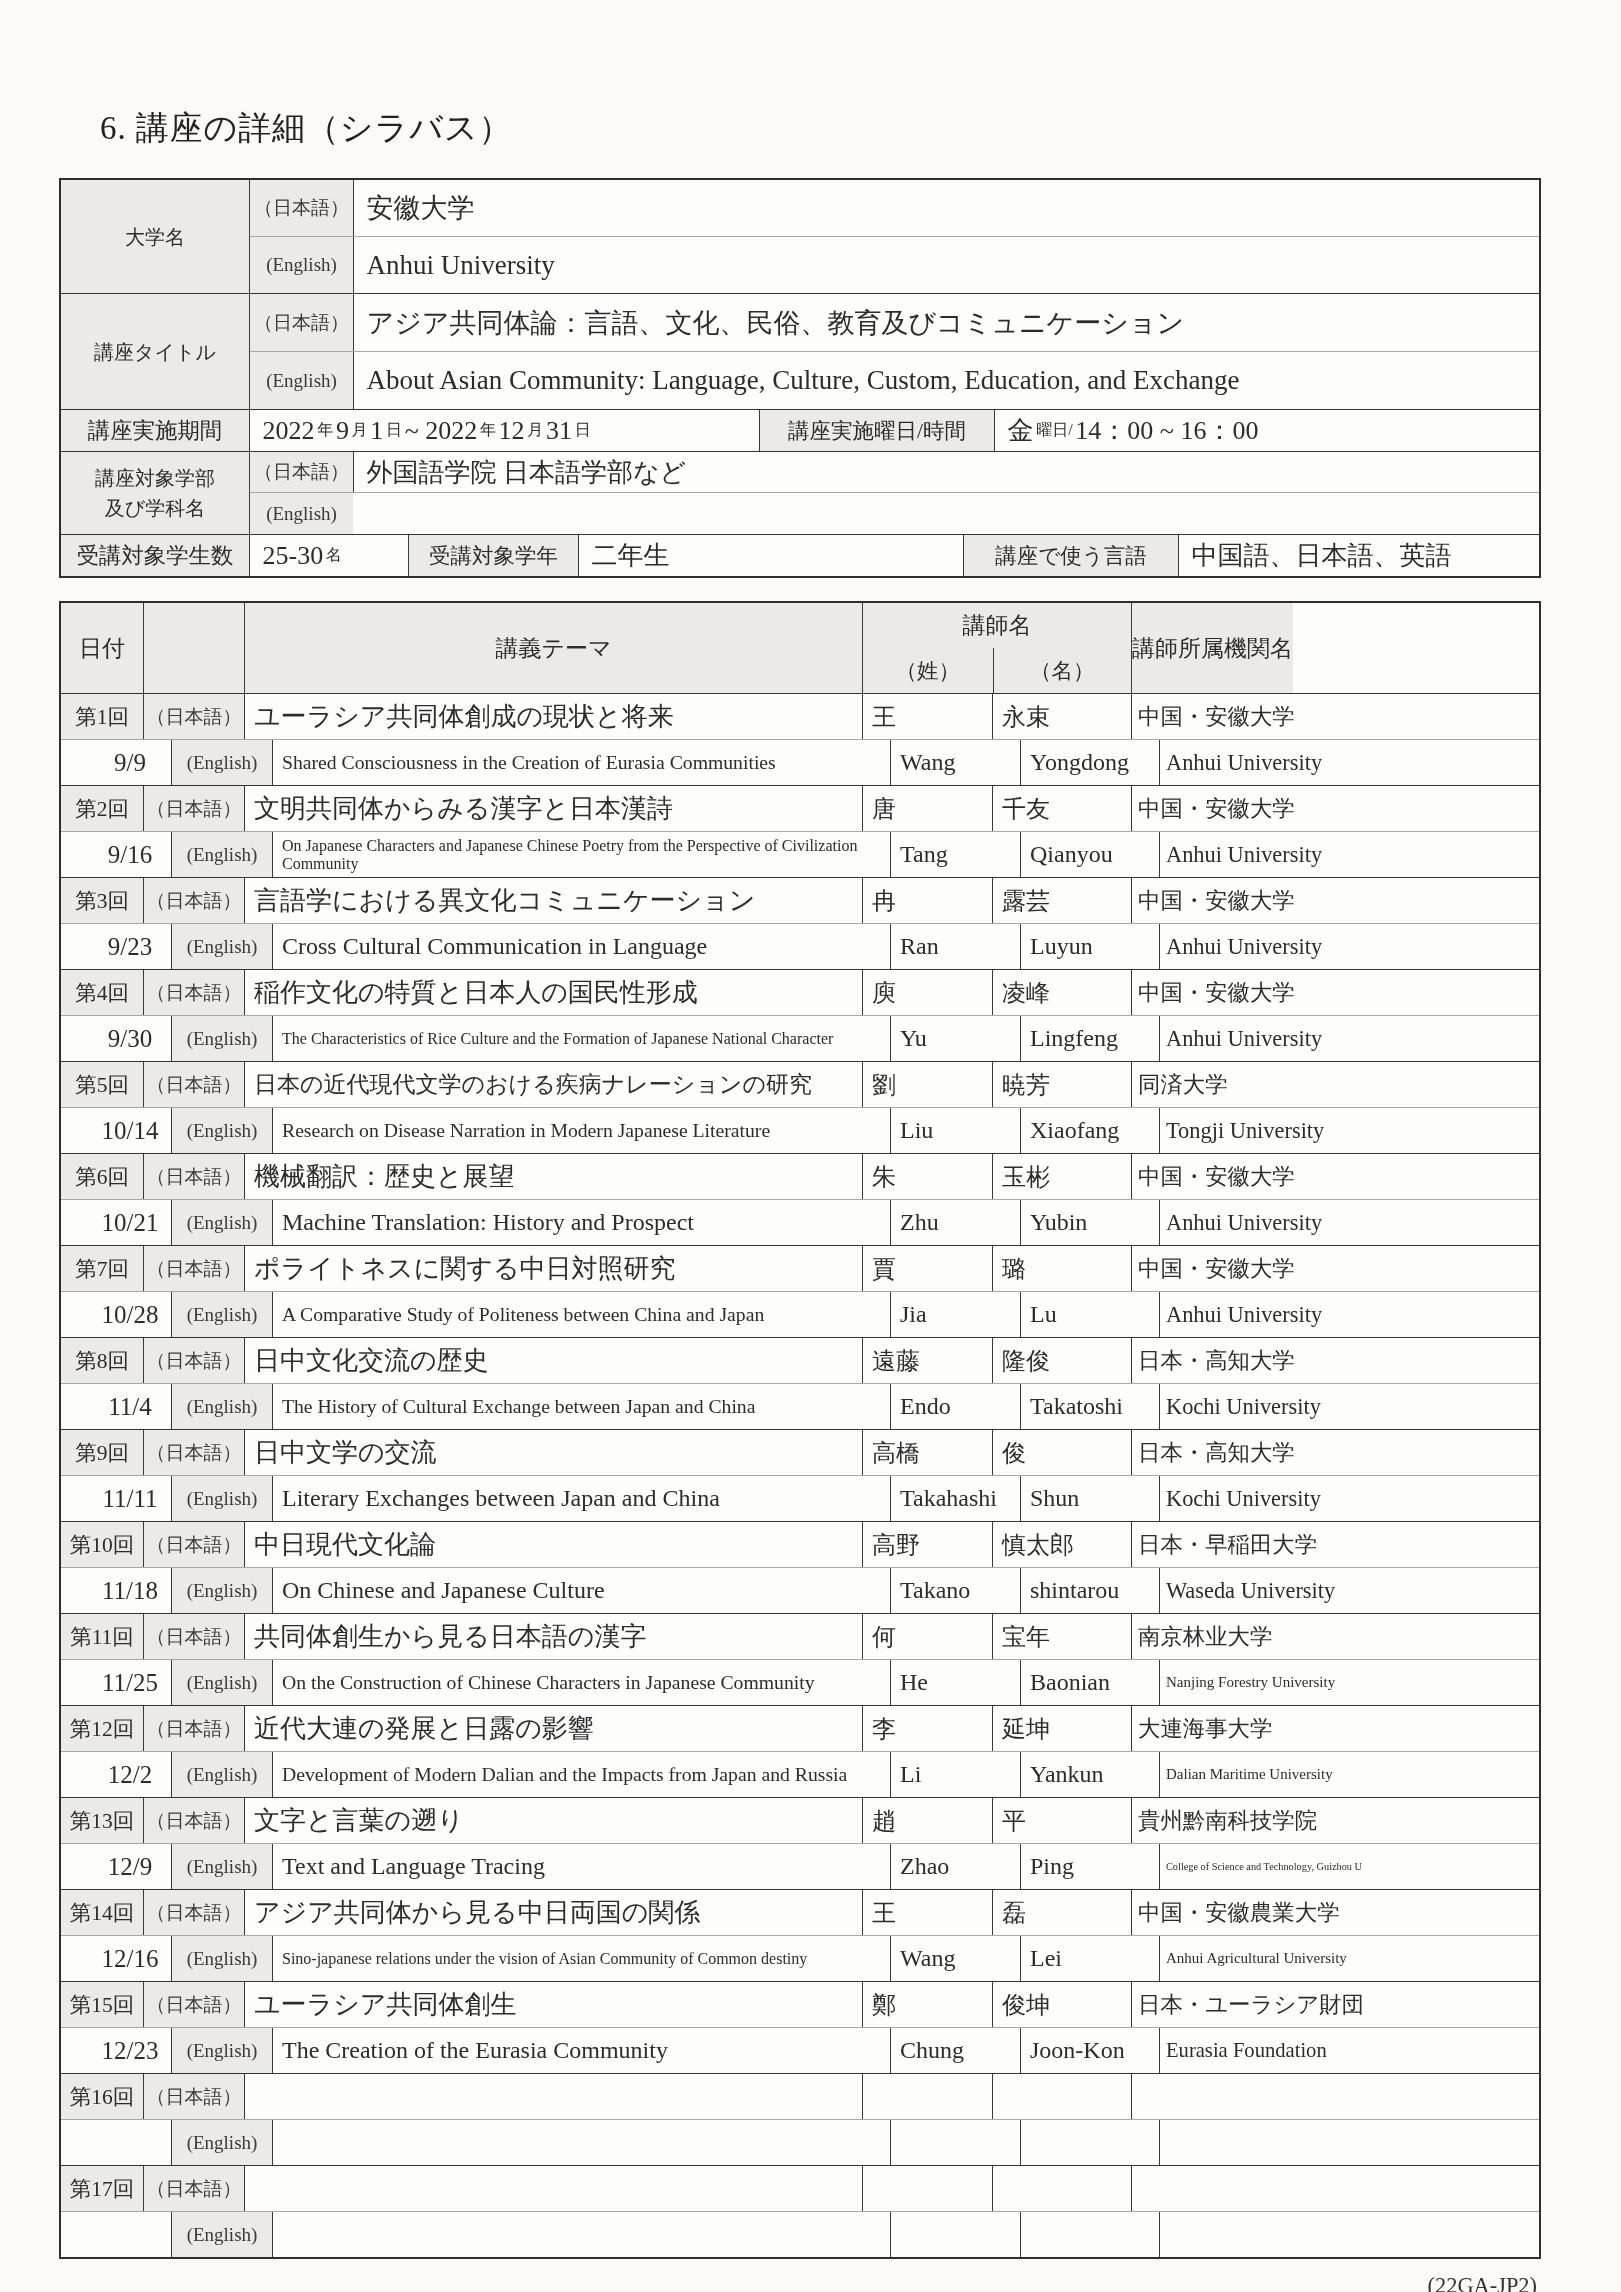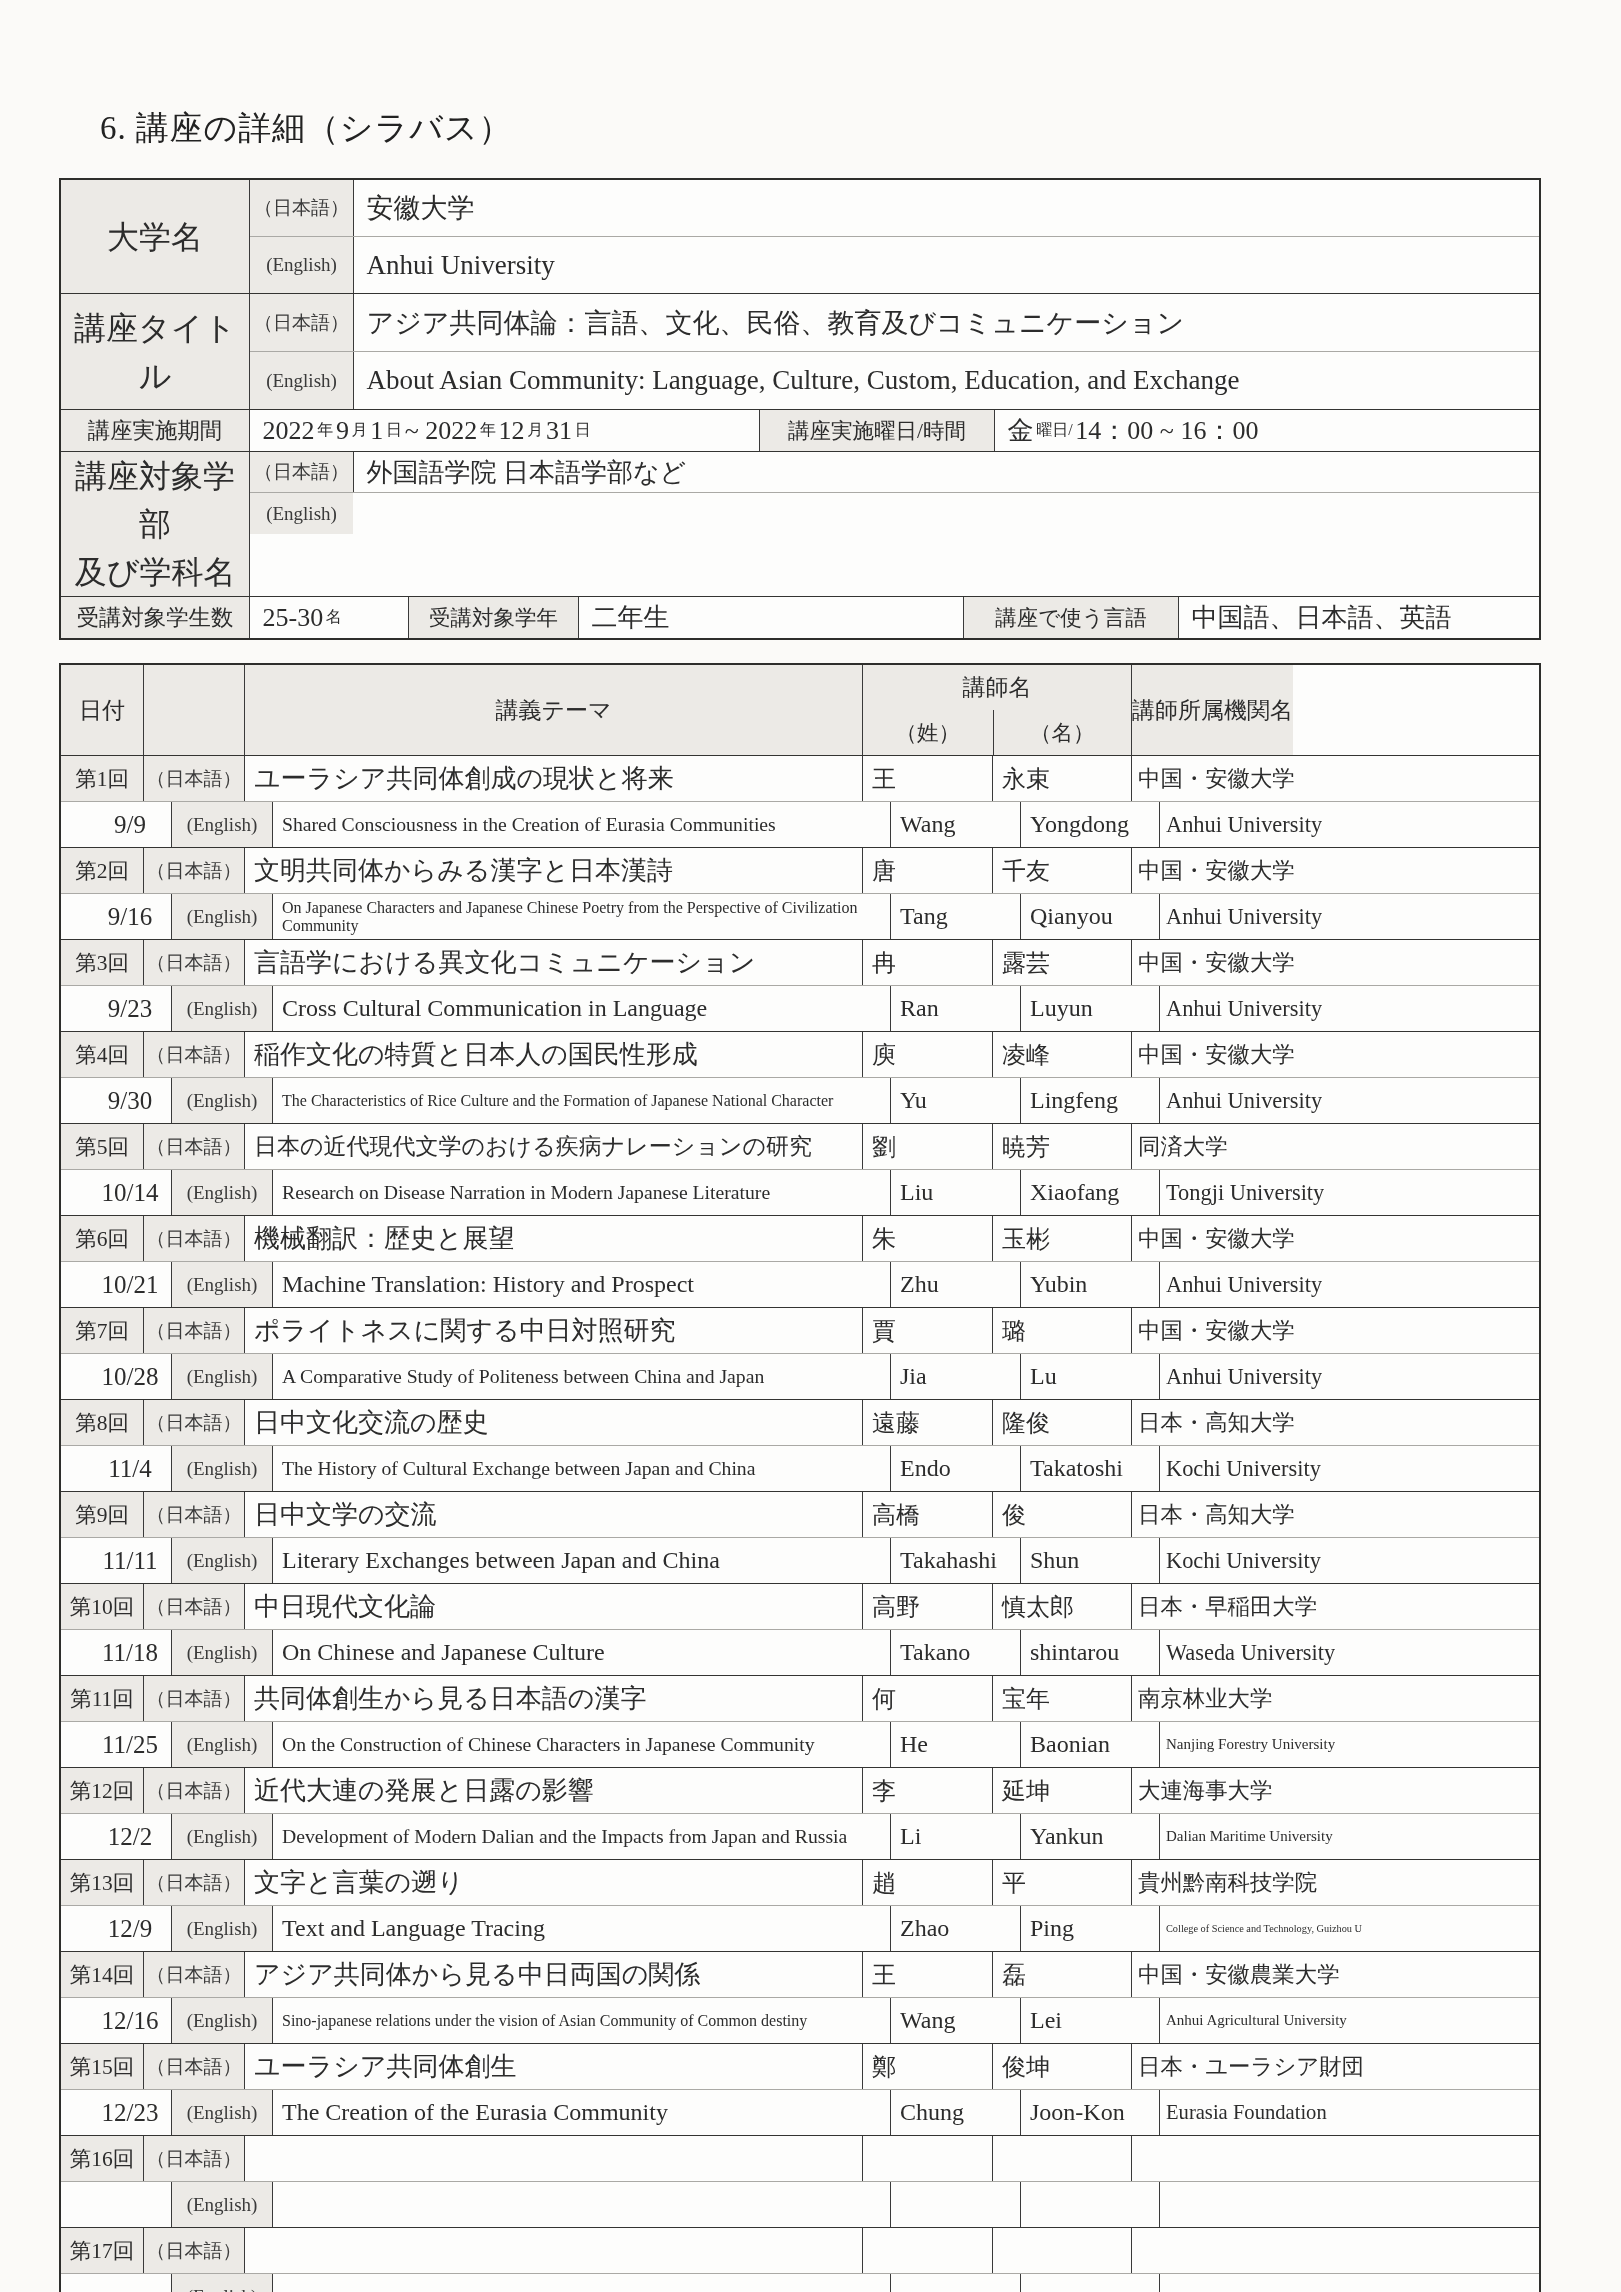--- a/index.html
+++ b/index.html
@@ -18,21 +18,21 @@
   
   .tbl{border:2.7px solid #2e2e2c;background:#fdfdfc;width:1478px;margin-left:59px;}
   .shade{background:#eceae6;}
   .hc{justify-content:center;text-align:center;}
 
   
   .isec{display:flex;}
   .isec + .isec{border-top:1.8px solid #343432;}
   .ilabel{
     width:188px;flex:none;display:flex;flex-direction:column;justify-content:center;align-items:center;
-    font-size:32px;box-sizing:border-box;text-align:center;line-height:1.5;
+    font-size:20px;box-sizing:border-box;text-align:center;line-height:1.5;
   }
   .isec-rows{flex:1;display:flex;flex-direction:column;border-left:1.8px solid #3a3a3a;}
   .irow{display:flex;}
   .irow + .irow{border-top:0.9px solid #aaa9a5;}
   .ic{display:flex;align-items:center;box-sizing:border-box;flex:none;overflow:hidden;}
   .ic + .ic{border-left:1.8px solid #3a3a3a;}
   .tag{width:103px;font-size:19px;justify-content:center;color:#3a3a3a;}
   .val{font-size:27px;padding-left:12.5px;}
   .grow{flex:1;}
   .h62{height:56px;} .h64{height:57px;} .h46{height:41px;} .h45{height:40px;}

